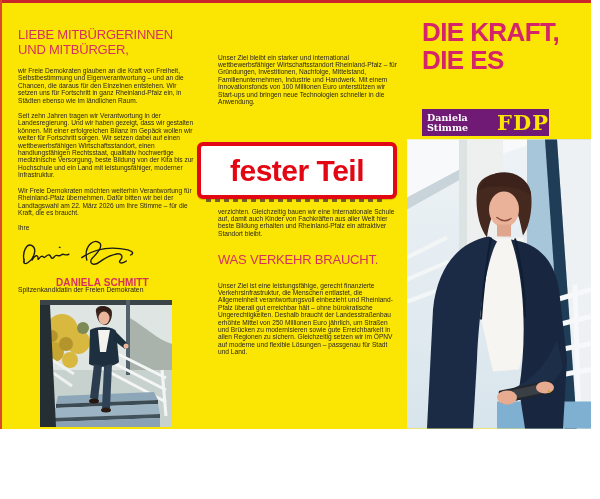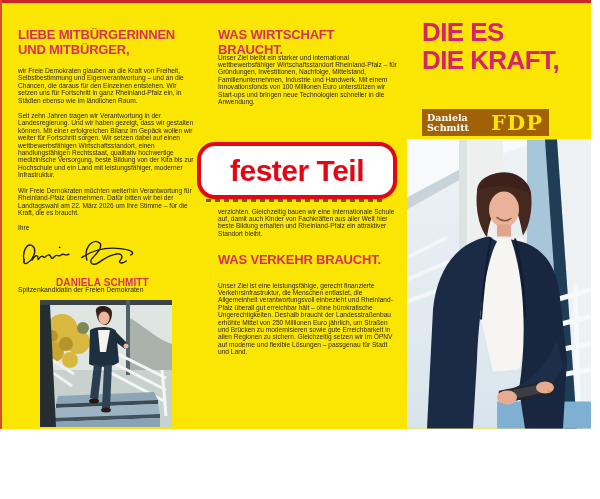--- a/index.html
+++ b/index.html
@@ -2,21 +2,21 @@
 <html><head>
 <meta charset="utf-8">
 <style>
   html,body{margin:0;padding:0;background:#ffffff;}
   .stage{position:relative;width:600px;height:499px;background:#ffffff;overflow:hidden;
          font-family:"Liberation Sans", sans-serif;}
   .flyer{position:absolute;left:0;top:0;width:591px;height:429px;background:#FBE603;}
   .edge-top{position:absolute;left:0;top:0;width:591px;height:3px;background:#C8262B;}
   .edge-left{position:absolute;left:0;top:0;width:2px;height:429px;background:#DC4A2E;}
 
-  .col-heading{color:#D5305F;font-weight:700;font-size:13px;line-height:15px;
+  .col-heading{color:#D5305F;font-weight:400;font-size:13px;line-height:15px;
                letter-spacing:-0.2px;text-transform:uppercase;}
   .body-text{color:#2A2520;font-size:6.6px;line-height:7.4px;font-weight:400;}
 
   .left-col{position:absolute;left:18px;top:27px;width:178px;}
   .left-col .col-heading{margin:0 0 10px 0;}
   .left-col p{margin:0 0 8px 0;}
   .salutation{margin-top:2px;}
   .signature{position:absolute;left:20px;top:236px;width:120px;height:38px;}
   .candidate-name{position:absolute;left:18px;top:277px;color:#D5305F;
                   font-weight:800;font-size:10px;letter-spacing:0.1px;padding-left:38px;}
@@ -27,36 +27,36 @@
   .photo-right{left:407px;top:139px;width:184px;height:290px;}
 
   .mid-h1{position:absolute;left:218px;top:27px;width:182px;}
   .mid-p1{position:absolute;left:218px;top:47px;width:180px;}
   .mid-h2{position:absolute;left:218px;top:127px;width:182px;}
   .mid-p2{position:absolute;left:218px;top:201px;width:180px;}
   .mid-h3{position:absolute;left:218px;top:252px;width:182px;}
   .mid-p3{position:absolute;left:218px;top:275px;width:180px;}
 
   .badge{position:absolute;left:197px;top:142px;width:192px;height:49px;
-         background:#ffffff;border:4px solid #E30613;border-radius:18px;
+         background:#ffffff;border:4px solid #E30613;border-radius:6px;
          display:flex;align-items:center;justify-content:center;z-index:5;
          box-shadow:0 1px 1px rgba(90,60,0,0.25);}
   .badge span{color:#E30613;font-weight:700;font-size:30px;letter-spacing:-0.5px;}
   .sliver{position:absolute;left:206px;top:199px;width:176px;height:3px;z-index:4;opacity:.75;
           background:repeating-linear-gradient(90deg,#45392c 0 5px,transparent 5px 9px);}
 
   .headline{position:absolute;left:422px;top:18px;width:165px;color:#D6246A;
             font-weight:800;font-size:26px;line-height:28px;letter-spacing:-0.6px;}
-  .name-strip{position:absolute;left:422px;top:109px;width:127px;height:27px;background:#a16207;
+  .name-strip{position:absolute;left:422px;top:109px;width:127px;height:27px;background:#701a75;
               display:flex;align-items:center;justify-content:space-between;
               padding:0;box-sizing:border-box;}
   .name-tag{font-family:"DejaVu Serif", serif;font-weight:700;color:#ffffff;
             font-size:9.5px;line-height:10px;padding-left:5px;}
   .logo-fdp{font-family:"DejaVu Serif", serif;font-weight:700;color:#FBE603;
-            font-size:21px;letter-spacing:1px;padding-right:6px;}
+            font-size:21px;letter-spacing:1px;}
 </style>
 </head>
 <body>
 
 <div class="stage">
   <div class="flyer">
     <div class="edge-top"></div>
     <div class="edge-left"></div>
 
     <div class="left-col">
@@ -123,39 +123,38 @@
           <path d="M76,32 L88,44 L85,49 L73,40 Z" fill="#1b2c3b"></path>
           <circle cx="86" cy="46" r="2.5" fill="#eab69c"></circle>
           <path d="M54,64 L62,66 L58,100 L50,98 Z" fill="#2a3c4e"></path>
           <path d="M64,66 L72,64 L70,108 L62,108 Z" fill="#2f4255"></path>
           <ellipse cx="54" cy="101" rx="5" ry="2.5" fill="#23170f"></ellipse>
           <ellipse cx="66" cy="110" rx="5" ry="2.5" fill="#2a1a10"></ellipse>
         </g>
       </svg>
     </div>
 
-    <div class="col-heading mid-h1">WAS WIRTSCHAFT BRAUCHT.</div>
     <p class="body-text mid-p1">Unser Ziel bleibt ein starker und international wettbewerbsfähiger Wirtschaftsstandort Rheinland-Pfalz – für Gründungen, Investitionen, Nachfolge, Mittelstand, Familienunternehmen, Industrie und Handwerk. Mit einem Innovationsfonds von 100 Millionen Euro unterstützen wir Start-ups und bringen neue Technologien schneller in die Anwendung.</p>
     <p class="body-text mid-p2">verzichten. Gleichzeitig bauen wir eine Internationale Schule auf, damit auch Kinder von Fachkräften aus aller Welt hier beste Bildung erhalten und Rheinland-Pfalz ein attraktiver Standort bleibt.</p>
     <div class="col-heading mid-h3">WAS VERKEHR BRAUCHT.</div>
     <p class="body-text mid-p3">Unser Ziel ist eine leistungsfähige, gerecht finanzierte Verkehrsinfrastruktur, die Menschen entlastet, die Allgemeinheit verantwortungsvoll einbezieht und Rheinland-Pfalz überall gut erreichbar hält – ohne bürokratische Ungerechtigkeiten. Deshalb braucht der Landesstraßenbau erhöhte Mittel von 250 Millionen Euro jährlich, um Straßen und Brücken zu modernisieren sowie gute Erreichbarkeit in allen Regionen zu sichern. Gleichzeitig setzen wir im ÖPNV auf moderne und flexible Lösungen – passgenau für Stadt und Land.</p>
 
     <div class="sliver"></div>
     <div class="badge">
       <span>fester Teil</span>
     </div>
 
     <div class="headline">
+      <div>DIE KRAFT,</div>
       <div>DIE ES</div>
-      <div>DIE KRAFT,</div>
     </div>
     <div class="name-strip">
       <div class="name-tag">
         <div>Daniela</div>
-        <div>Schmitt</div>
+        <div>Stimme</div>
       </div>
       <div class="logo-fdp">FDP</div>
     </div>
 
     <div class="photo photo-right">
       <svg viewBox="0 0 184 289" width="184" height="290">
         <defs>
           <linearGradient id="sky" x1="0" y1="0" x2="0" y2="1">
             <stop offset="0" stop-color="#eef3f6"></stop>
             <stop offset="1" stop-color="#d8e4ec"></stop>

